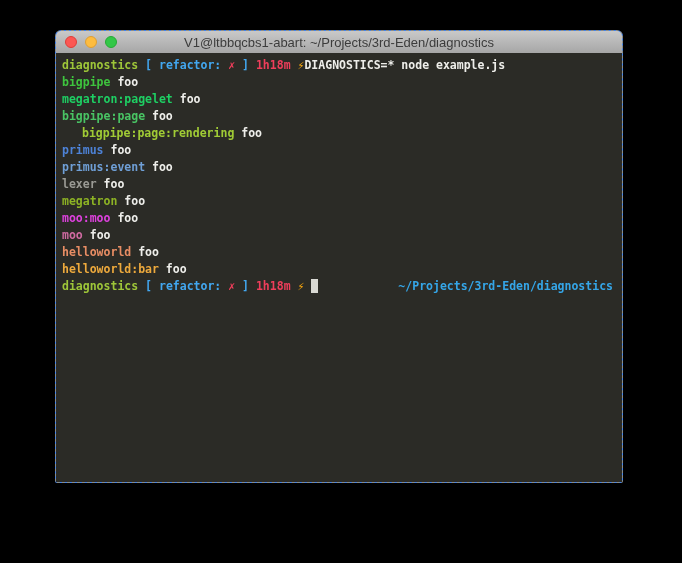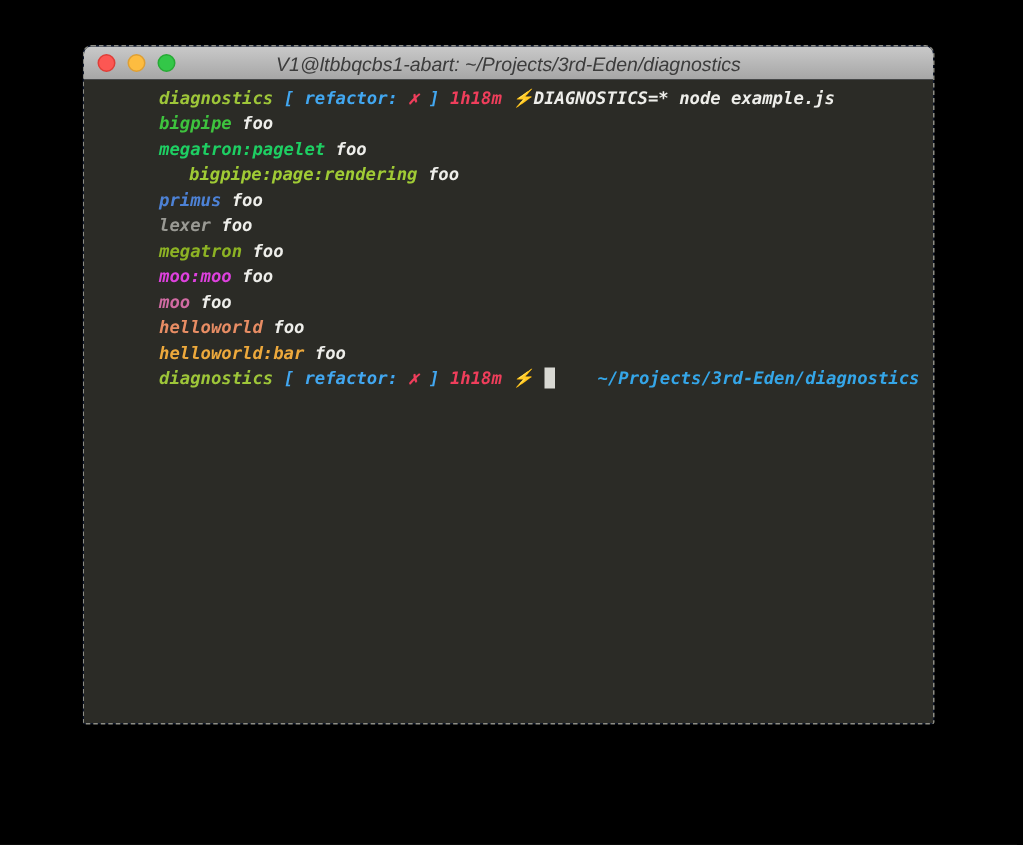--- a/index.html
+++ b/index.html
@@ -18,23 +18,22 @@
   }
   .window {
     position: absolute;
     left: 55px;
     top: 30px;
     width: 568px;
     height: 453px;
     border: 1px dashed #8d8d85;
     border-radius: 6px 6px 2px 2px;
     box-sizing: border-box;
-    background: #0f172a;
+    background: #3b82f6;
     box-shadow: 0 10px 30px rgba(0,0,0,0.8);
-    font-style: italic;
   }
   .titlebar {
     position: relative;
     height: 22px;
     background: linear-gradient(#c9c9c9, #a6a6a6);
     border-bottom: 1px solid #7e7e7e;
     border-radius: 5px 5px 0 0;
     display: flex;
     align-items: center;
     justify-content: center;
@@ -71,21 +70,20 @@
     font-family: "DejaVu Sans Mono", "Liberation Mono", monospace;
     font-size: 11.5px;
     line-height: 17px;
     font-weight: bold;
     color: #eeeeea;
     overflow: hidden;
   }
   .term-line {
     white-space: pre;
     height: 17px;
-    margin-left: 44px;
   }
   .term-line.flex {
     display: flex;
     align-items: center;
   }
   .right-status {
     margin-left: auto;
     padding-right: 3px;
   }
   .cursor {
@@ -108,22 +106,24 @@
         <div class="light yellow"></div>
         <div class="light green"></div>
       </div>
       <div class="title">V1@ltbbqcbs1-abart: ~/Projects/3rd-Eden/diagnostics</div>
     </div>
     <div class="terminal">
       <div>
           <div class="term-line"><span style="color: rgb(158, 198, 57);">diagnostics</span><span style="color: rgb(238, 238, 234);"> </span><span style="color: rgb(66, 167, 240);">[ refactor: </span><span style="color: rgb(239, 62, 91);">✗</span><span style="color: rgb(66, 167, 240);"> ]</span><span style="color: rgb(238, 238, 234);"> </span><span style="color: rgb(239, 62, 91);">1h18m</span><span style="color: rgb(238, 238, 234);"> </span><span style="color: rgb(247, 166, 13);">⚡</span><span style="color: rgb(238, 238, 234);">DIAGNOSTICS=* node example.js</span></div>
           <div class="term-line"><span style="color: rgb(62, 196, 62);">bigpipe</span><span style="color: rgb(238, 238, 234);"> foo</span></div>
           <div class="term-line"><span style="color: rgb(30, 207, 99);">megatron:pagelet</span><span style="color: rgb(238, 238, 234);"> foo</span></div>
+          <div class="term-line"><span style="color: rgb(73, 196, 100);">bigpipe:page</span><span style="color: rgb(238, 238, 234);"> foo</span></div>
           <div class="term-line"><span style="color: rgb(160, 203, 53); padding-left: 20px;">bigpipe:page:rendering</span><span style="color: rgb(238, 238, 234);"> foo</span></div>
           <div class="term-line"><span style="color: rgb(77, 130, 214);">primus</span><span style="color: rgb(238, 238, 234);"> foo</span></div>
+          <div class="term-line"><span style="color: rgb(111, 159, 214);">primus:event</span><span style="color: rgb(238, 238, 234);"> foo</span></div>
           <div class="term-line"><span style="color: rgb(154, 154, 148);">lexer</span><span style="color: rgb(238, 238, 234);"> foo</span></div>
           <div class="term-line"><span style="color: rgb(141, 179, 36);">megatron</span><span style="color: rgb(238, 238, 234);"> foo</span></div>
           <div class="term-line"><span style="color: rgb(222, 65, 222);">moo:moo</span><span style="color: rgb(238, 238, 234);"> foo</span></div>
           <div class="term-line"><span style="color: rgb(208, 107, 162);">moo</span><span style="color: rgb(238, 238, 234);"> foo</span></div>
           <div class="term-line"><span style="color: rgb(232, 141, 100);">helloworld</span><span style="color: rgb(238, 238, 234);"> foo</span></div>
           <div class="term-line"><span style="color: rgb(237, 169, 60);">helloworld:bar</span><span style="color: rgb(238, 238, 234);"> foo</span></div>
           <div class="term-line flex"><span style="color: rgb(158, 198, 57);">diagnostics</span><span style="color: rgb(238, 238, 234);"> </span><span style="color: rgb(66, 167, 240);">[ refactor: </span><span style="color: rgb(239, 62, 91);">✗</span><span style="color: rgb(66, 167, 240);"> ]</span><span style="color: rgb(238, 238, 234);"> </span><span style="color: rgb(239, 62, 91);">1h18m</span><span style="color: rgb(238, 238, 234);"> </span><span style="color: rgb(247, 166, 13);">⚡ </span><span class="cursor" style="background: rgb(217, 217, 211);"></span><span class="right-status" style="color: rgb(53, 166, 232);">~/Projects/3rd-Eden/diagnostics</span></div>
         </div>
     </div>
   </div>

